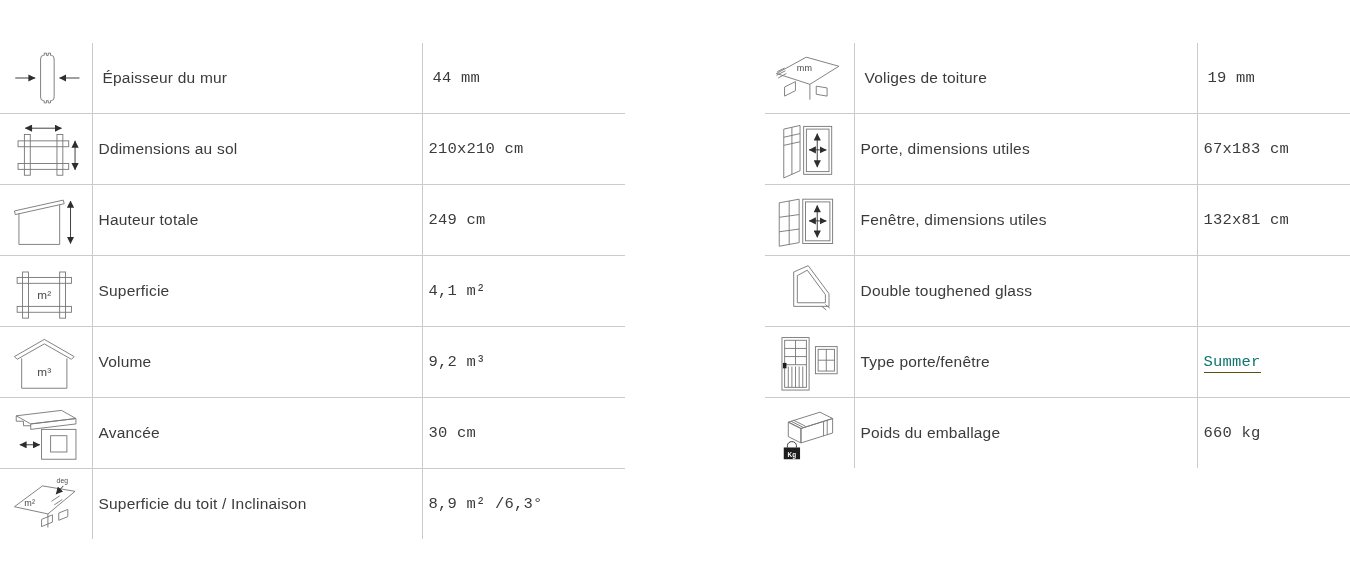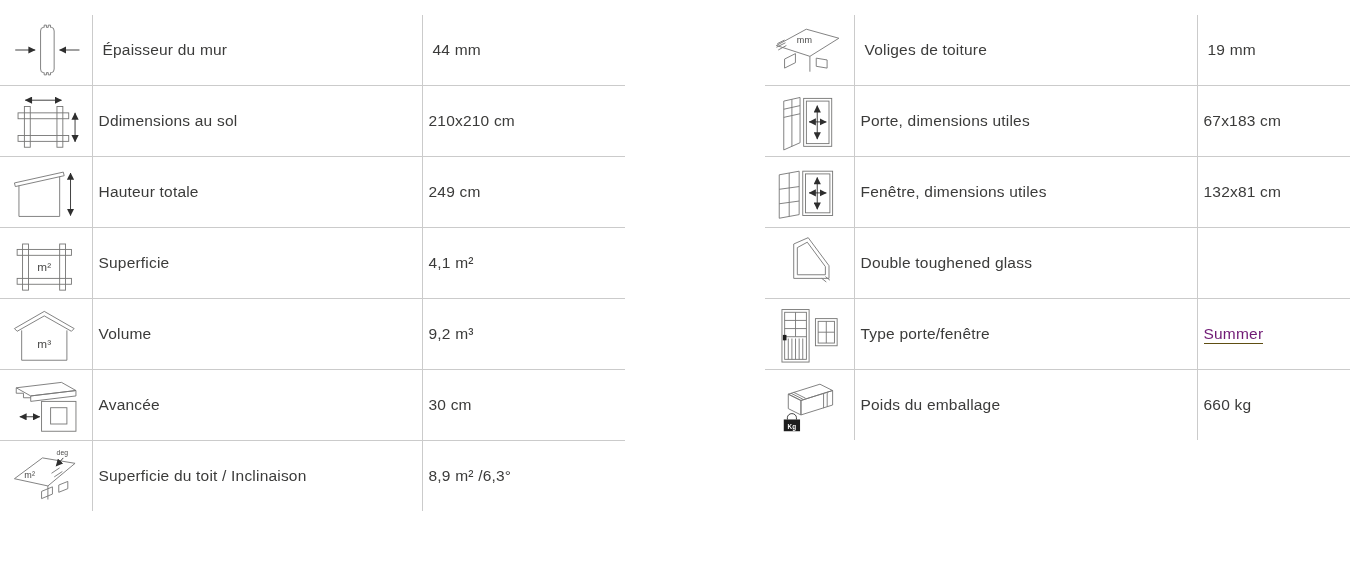--- a/index.html
+++ b/index.html
@@ -1,39 +1,39 @@
 <!DOCTYPE html>
 <html><head>
 <meta charset="utf-8">
 <style>
   html,body{margin:0;padding:0;background:#ffffff;}
   body{
     width:1350px;height:578px;position:relative;overflow:hidden;
     font-family:"Liberation Sans","DejaVu Sans",sans-serif;
     color:#3b3b3a;
   }
-  .stage{position:absolute;inset:0;background:#fff;}
+  .stage{position:absolute;inset:0;background:#fff;margin-top:28px;}
   table.specs{
     border-collapse:collapse;table-layout:fixed;position:absolute;top:15px;
   }
   #left-table{left:0;width:625px;}
   #right-table{left:765px;width:585px;}
   table.specs td{
     border:0;height:68px;vertical-align:middle;
     font-size:15.5px;letter-spacing:.2px;color:#3b3b3a;
   }
   table.specs tr + tr td{border-top:1px solid #cbcbcb;padding-left:6px;}
   table.specs td + td{border-left:1px solid #cbcbcb;}
   td.icon-cell{text-align:center;padding:0 4px;}
   td.label-cell{padding-left:10px;padding-right:8px;}
-  td.value-cell{padding-left:10px;padding-right:6px;}
+  td.value-cell{padding-left:10px;padding-right:6px;font-family:Liberation Mono, monospace;}
   .spec-icon{display:inline-block;vertical-align:middle;}
   .spec-icon *{vector-effect:non-scaling-stroke;}
   a.gold-link{
-    color:#701a75;text-decoration:none;border-bottom:1px solid #5e4e12;
+    color:#0f766e;text-decoration:none;border-bottom:1px solid #5e4e12;
     padding-bottom:1px;cursor:pointer;
   }
   
   .ln{fill:none;stroke:#767675;stroke-width:1;}
   .ms{fill:none;stroke:#2e2e2e;stroke-width:1;}
   .it{fill:#4a4a49;stroke:none;font-family:"Liberation Sans",sans-serif;}
   .dark{fill:#1d1d1d;stroke:none;}
 </style>
 </head>
 <body>

